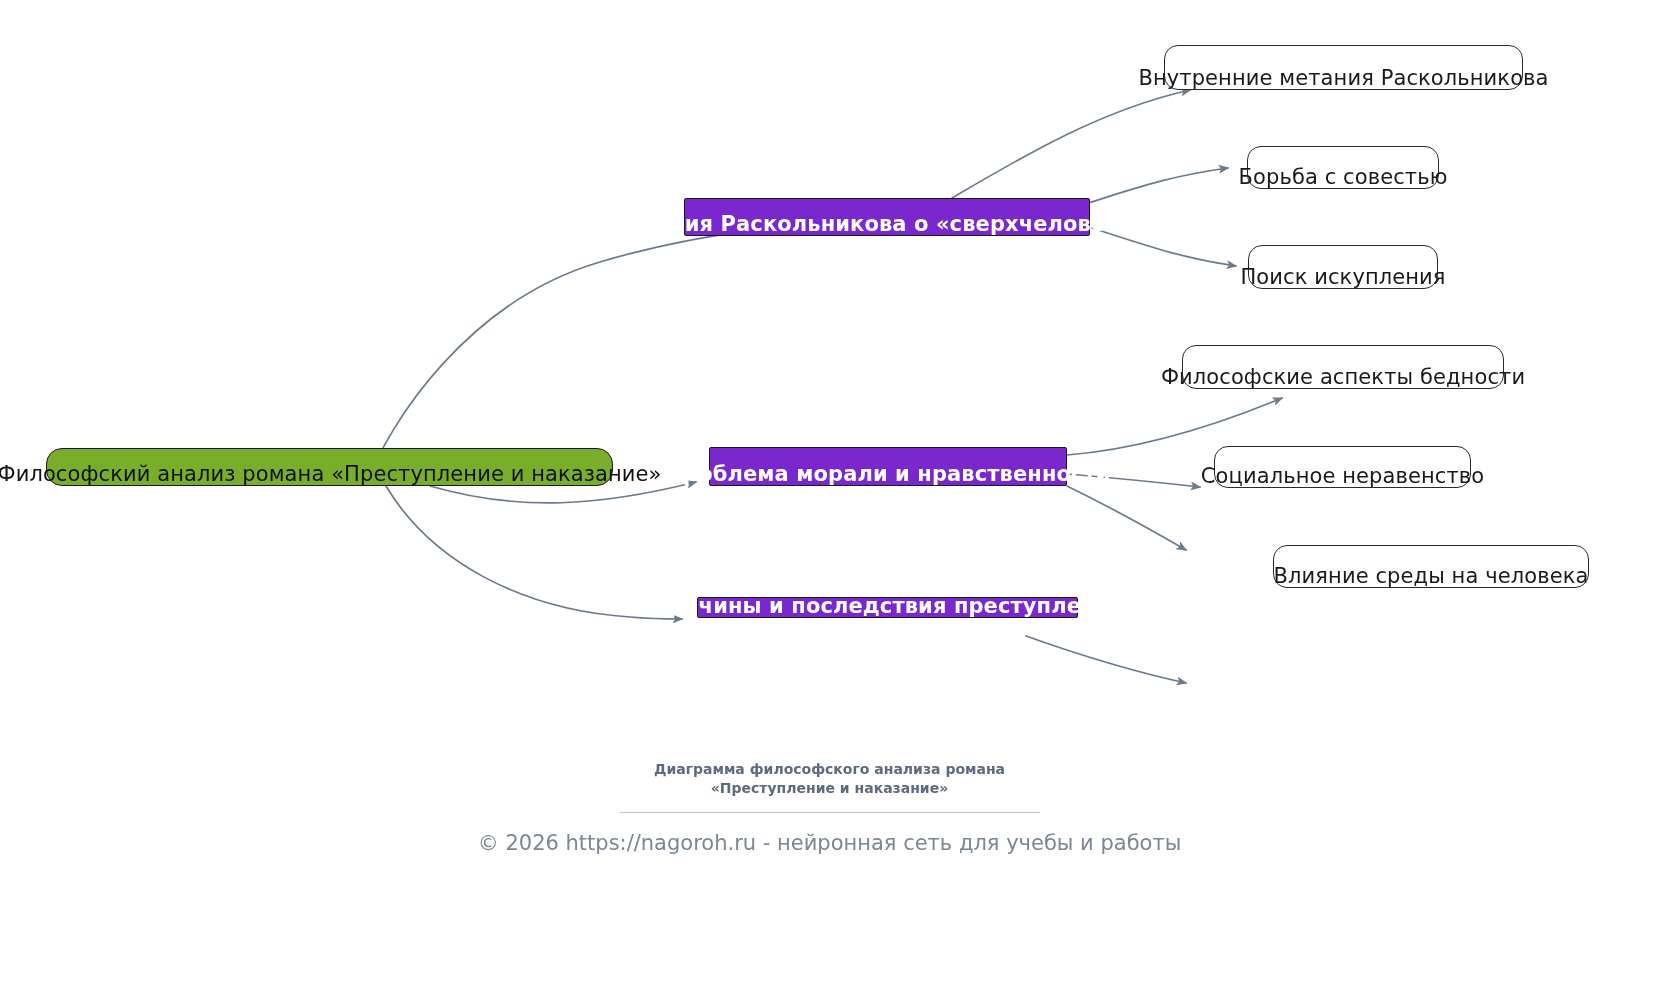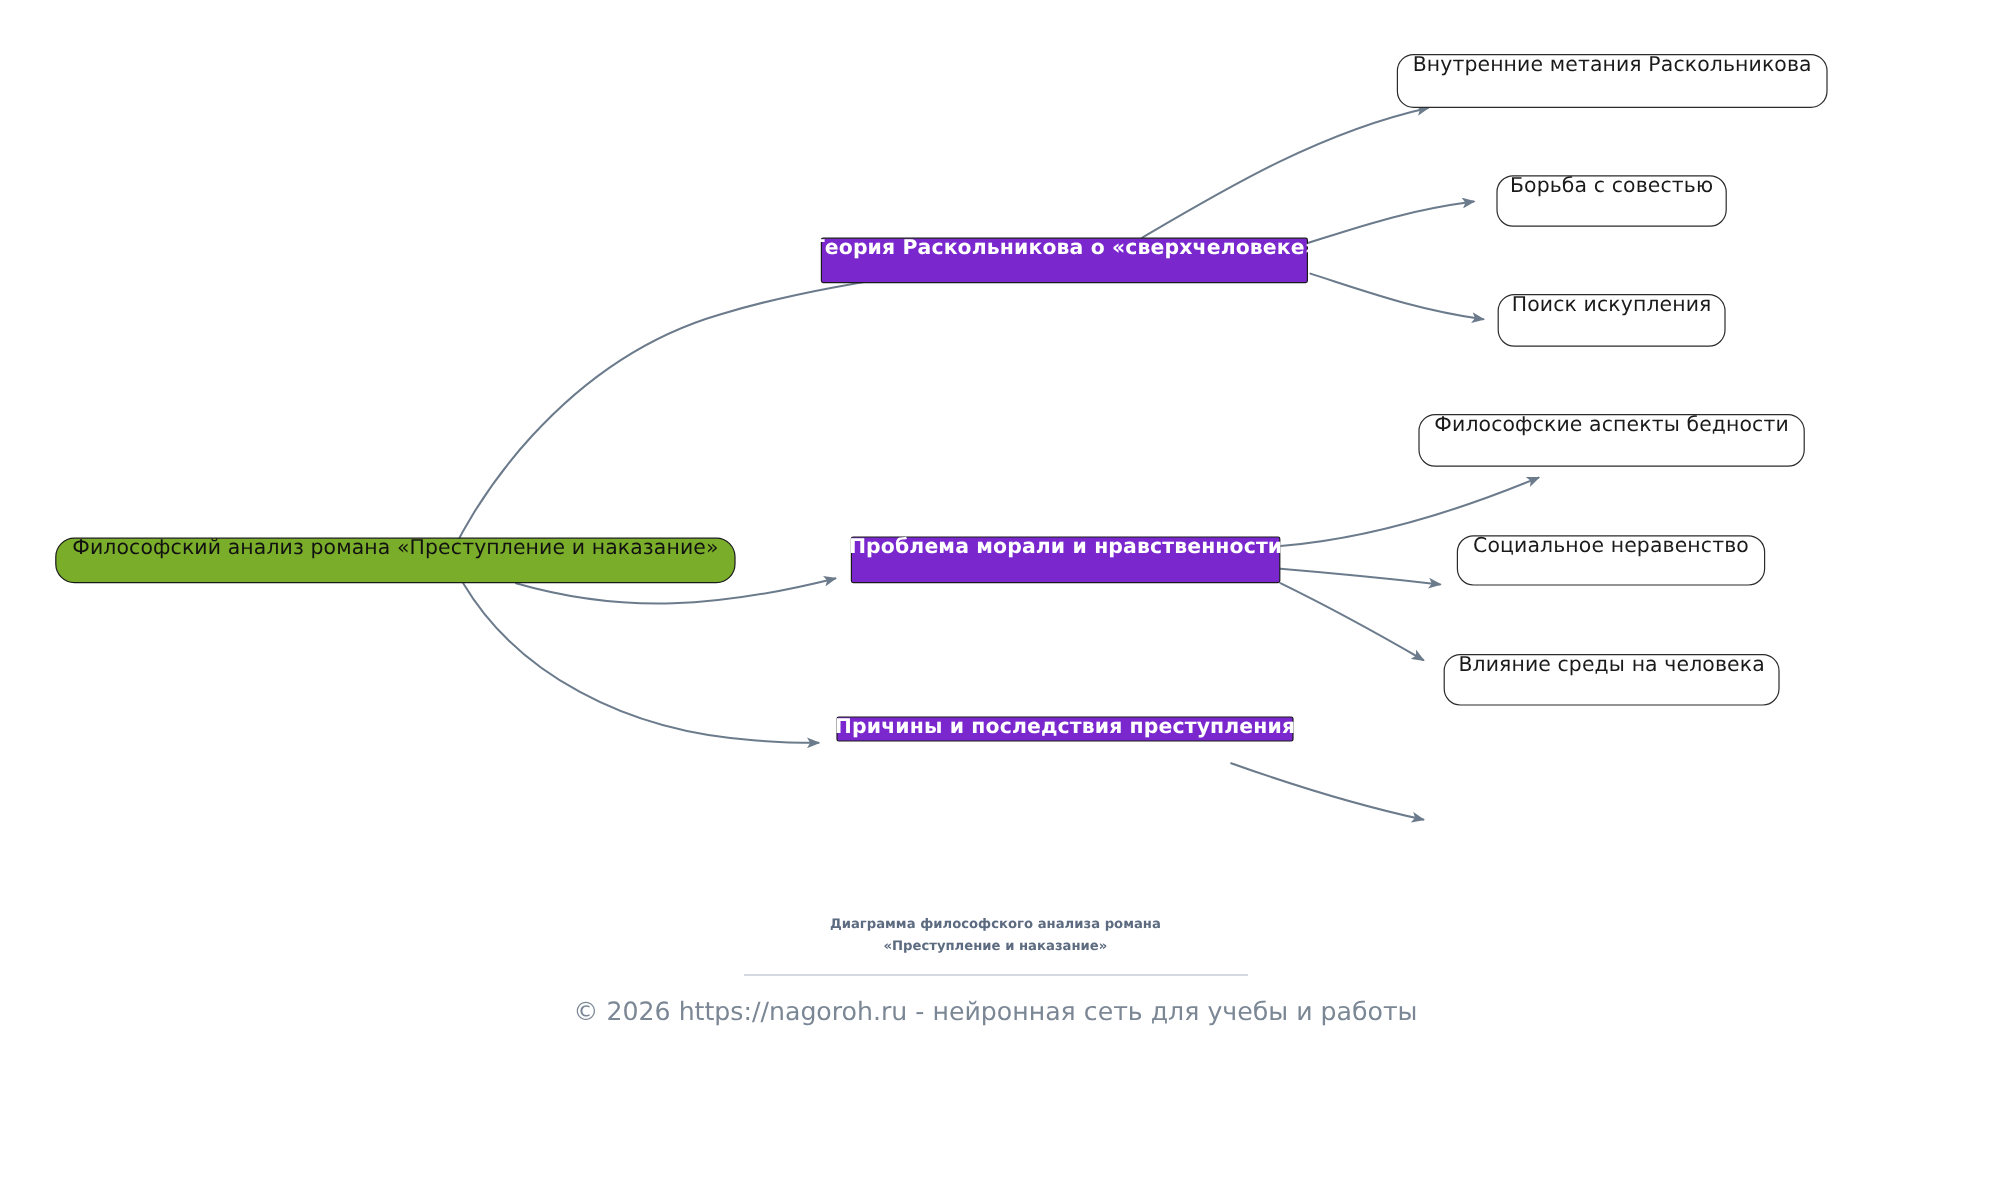--- a/index.html
+++ b/index.html
@@ -24,25 +24,25 @@
     position: absolute;
     left: 0; top: 0;
     width: 1659px;
     height: 984px;
     pointer-events: none;
   }
   .node {
     position: absolute;
     box-sizing: border-box;
     display: flex;
-    align-items: flex-start;
+    align-items: flex-end;
     justify-content: center;
     white-space: nowrap;
     border-radius: 14px;
-    font-size: 17px;
+    font-size: 21px;
     line-height: 1;
     letter-spacing: 0.1px;
   }
   .node-root {
     background: #7aae2a;
     border: 1.6px solid #1a1a1a;
     color: #111111;
     border-radius: 16px;
   }
   .node-branch {
@@ -66,21 +66,21 @@
   #footer {
     position: absolute;
     left: 0;
     top: 760px;
     width: 1659px;
     text-align: center;
   }
   .caption {
     color: #5c6b80;
     font-weight: bold;
-    font-size: 11px;
+    font-size: 14px;
     line-height: 19px;
   }
   .caption-line2 { display: block; }
   .divider {
     width: 420px;
     height: 1px;
     background: #b9c2cd;
     margin: 14px auto 0 auto;
   }
   .copyright {
@@ -146,21 +146,21 @@
   </div>
 
   <div class="node node-leaf" style="left:1182px; top:345px; width:322px; height:44px;">
     <span class="node-label">Философские аспекты бедности</span>
   </div>
 
   <div class="node node-leaf" style="left:1214px; top:446px; width:257px; height:42px;">
     <span class="node-label">Социальное неравенство</span>
   </div>
 
-  <div class="node node-leaf" style="left:1203px; top:545px; width:280px; height:43px;">
+  <div class="node node-leaf" style="left:1273px; top:545px; width:316px; height:43px;">
     <span class="node-label">Влияние среды на человека</span>
   </div>
 
 
   <div id="footer">
     <div class="caption">
       <span>Диаграмма философского анализа романа</span>
       <span class="caption-line2">«Преступление и наказание»</span>
     </div>
     <div class="divider"></div>

